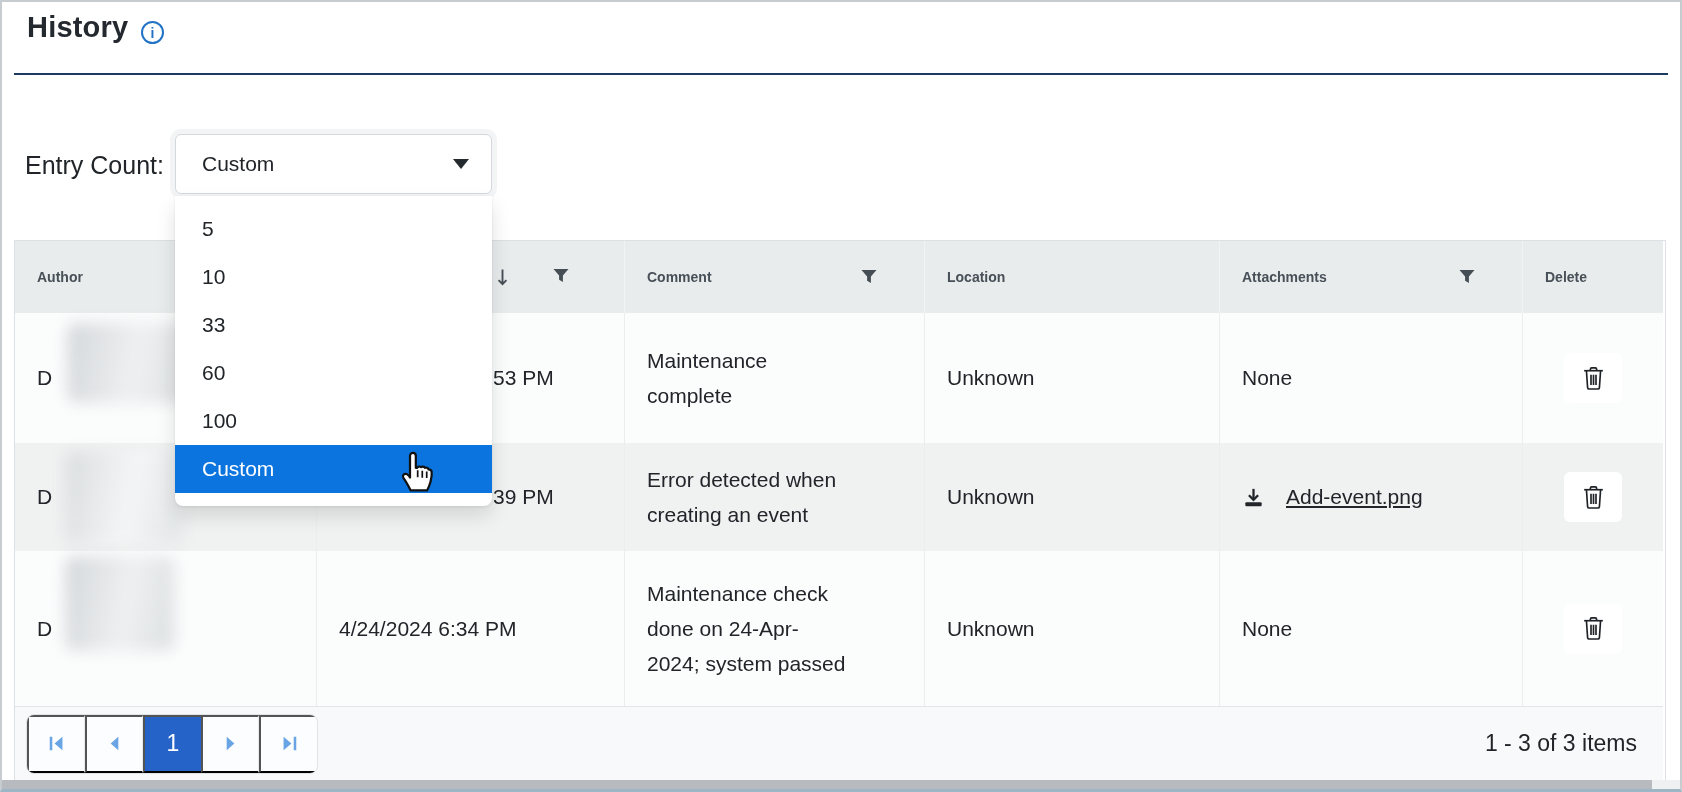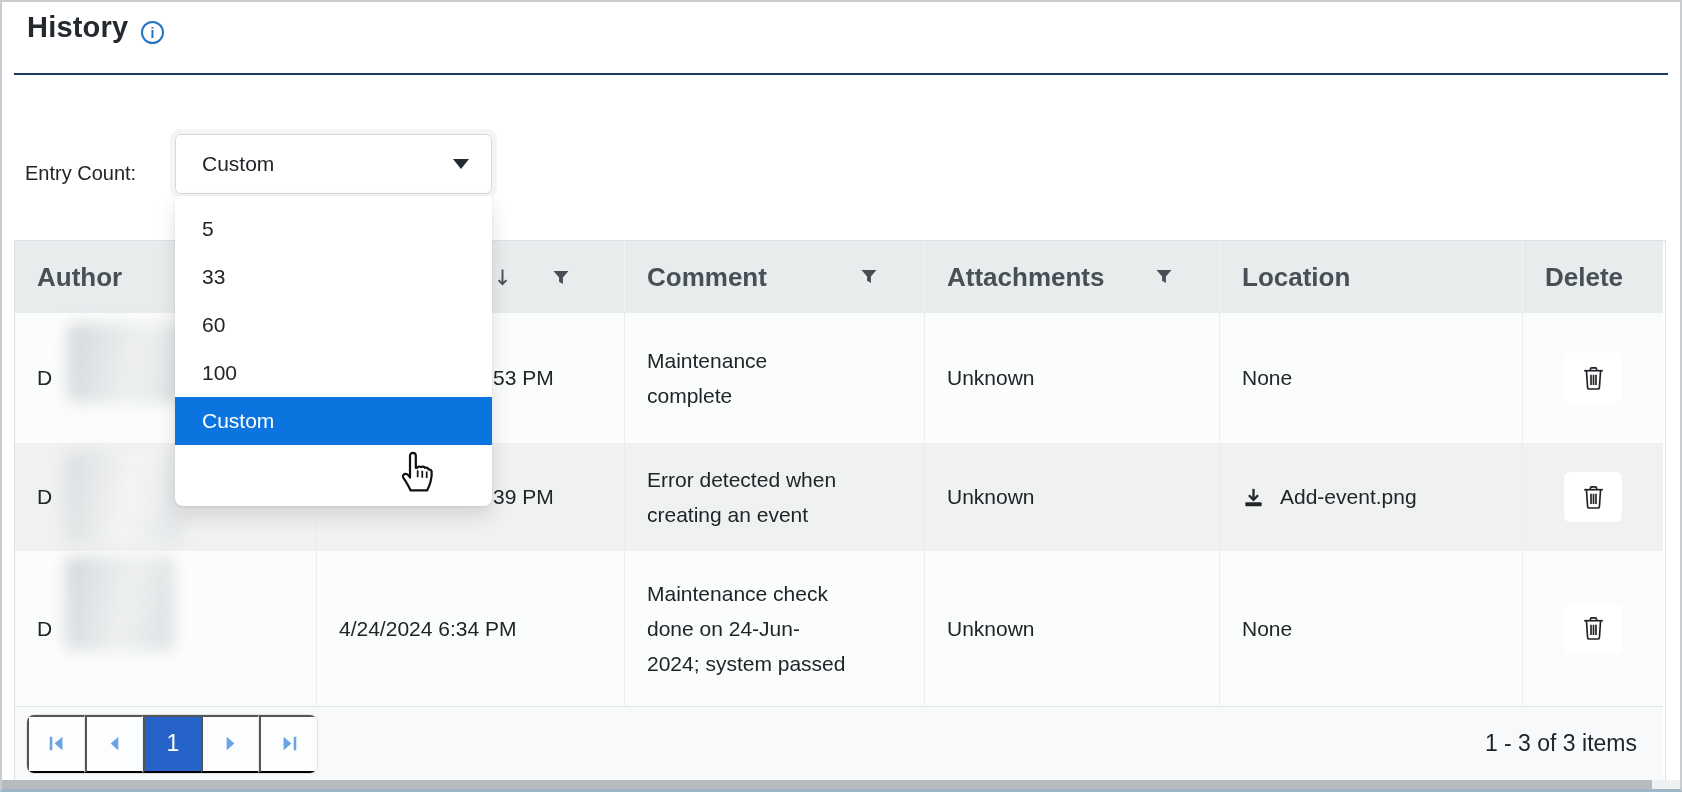--- a/index.html
+++ b/index.html
@@ -14,21 +14,21 @@
   .info-icon{
     position:absolute; left:141px; top:21px; width:23px; height:23px; box-sizing:border-box;
     border:2px solid #2273c6; border-radius:50%; color:#2273c6;
     display:flex; align-items:center; justify-content:center;
     font-size:14px; font-weight:700; cursor:pointer;
   }
   .info-icon::after{content:"i";}
   .rule{position:absolute; left:14px; right:14px; top:73px; border-top:2px solid #1d3a5f;}
 
   
-  .entry-label{position:absolute; left:25px; top:162px; font-size:20px; color:#212529;}
+  .entry-label{position:absolute; left:25px; top:151px; font-size:25px; color:#212529;}
   .select{
     position:absolute; left:175px; top:134px; width:317px; height:60px; box-sizing:border-box;
     background:#fff; border:1px solid #d5d9dd; border-radius:6px;
     box-shadow:0 0 0 5px rgba(140,150,160,.10);
     display:flex; align-items:center; padding:0 22px 0 26px;
     font-size:21px; color:#212529; z-index:40; cursor:pointer;
   }
   .caret{margin-left:auto; width:0; height:0; border-left:8px solid transparent; border-right:8px solid transparent; border-top:10px solid #24292e;}
   .dropdown{
     position:absolute; left:175px; top:196px; width:317px; height:310px; box-sizing:border-box;
@@ -43,21 +43,21 @@
   
   .grid{
     position:absolute; left:14px; top:240px; width:1652px; box-sizing:border-box;
     border:1px solid #dde1e5;
     display:grid;
     grid-template-columns:302px 308px 300px 295px 303px 140px;
     grid-template-rows:72px 130px 108px 155px 74px;
     background:#fff;
   }
   .th{
-    background:#e9eced; color:#474f57; font-weight:700; font-size:26px;
+    background:#e9eced; color:#474f57; font-weight:700; font-size:14px;
     display:flex; align-items:center; padding-left:22px; box-sizing:border-box;
     border-right:1px solid #f1f3f4; cursor:pointer;
   }
   .th:nth-child(6){border-right:none;}
   .th .funnel-right{margin-left:auto; margin-right:46px; display:flex;}
   .th-date{padding-left:178px;}
   .th-date .sort-icon{display:flex; margin-right:42px;}
   .td{
     display:flex; align-items:center; padding:0 18px 0 22px; box-sizing:border-box;
     border-right:1px solid #ebedef; font-size:21px; color:#212529; position:relative;
@@ -68,21 +68,21 @@
   .comment-text{display:block; width:200px; line-height:35px;}
   .date-partial{padding-left:176px;}
   .author-d{z-index:2;}
   .blur-blob{
     position:absolute; border-radius:10px; filter:blur(7px);
     background:linear-gradient(100deg,#d7dadd 5%,#eef0f1 55%,#dfe2e4 95%);
   }
   .blob-r1{left:52px; top:10px; width:122px; height:80px;}
   .blob-r2{left:50px; top:8px;  width:118px; height:92px; background:linear-gradient(100deg,#dcdfe1 5%,#f4f5f6 55%,#e3e6e8 95%);}
   .blob-r3{left:50px; top:5px;  width:110px; height:95px;}
-  .attach-link{display:flex; align-items:center; gap:15px; cursor:pointer;}
+  .attach-link{display:flex; align-items:center; gap:21px; cursor:pointer;text-decoration:underline;}
   .delete-cell{justify-content:center; padding:0;}
   .delete-btn{width:58px; height:50px; background:#fff; border:none; border-radius:6px; display:flex; align-items:center; justify-content:center; cursor:pointer;}
 
   
   .pager{
     grid-column:1 / -1; display:flex; align-items:center;
     background:#f8f9fa; border-top:1px solid #e3e6e9; padding-left:11px; box-sizing:border-box;
   }
   .pg-group{display:flex; height:58px; border:1px solid #e0e4e7; border-radius:8px; overflow:hidden; background:#fcfdfe;}
   .pg-btn{width:58px; display:flex; align-items:center; justify-content:center; border-right:1px solid #e7eaec; background:transparent; cursor:pointer; padding:0;}
@@ -106,20 +106,21 @@
 
   <label class="entry-label">Entry Count:</label>
 
   <div class="select">
     <span>Custom</span>
     <span class="caret"></span>
   </div>
 
   <div class="dropdown">
     <div class="option">5</div>
+    <div class="option">10</div>
     <div class="option">33</div>
     <div class="option">60</div>
     <div class="option">100</div>
     <div class="option selected">Custom</div>
   </div>
 
   <svg class="cursor-hand" width="42" height="46" viewBox="0 0 24 27">
     <path d="M8.3 25.5c-1.2-2.4-3-5.6-4.3-7.4-.9-1.3.5-2.8 1.9-2.2.7.3 1.4 1 2 2V5.2c0-.9.7-1.7 1.7-1.7s1.7.8 1.7 1.7v7h.8c.3-.8 1.5-1 2.3-.4.6-.5 1.8-.3 2.2.4.8-.4 2 .1 2.2 1 .7-.1 1.7.4 1.8 1.3.2 1.7-.2 4.3-.7 6.1-.4 1.6-1.2 3.4-2 4.9z" fill="#ffffff" stroke="#111111" stroke-width="1.3" stroke-linejoin="round"></path>
     <path d="M12.4 13.6v4.2M15.1 13.9v4.1M17.7 14.4v3.8" stroke="#111111" stroke-width="1" fill="none"></path>
   </svg>
@@ -144,29 +145,29 @@
     </div>
     <div class="th">
       <span>Comment</span>
       <span class="funnel-right">
         <svg width="18" height="16" viewBox="0 0 18 16">
             <path d="M1.5 1h15l-5.6 6.6v6.3l-3.8-2.2V7.6z" fill="#454d55"></path>
           </svg>
       </span>
     </div>
     <div class="th">
+      <span>Location</span>
+    </div>
+    <div class="th">
       <span>Attachments</span>
       <span class="funnel-right">
         <svg width="18" height="16" viewBox="0 0 18 16">
             <path d="M1.5 1h15l-5.6 6.6v6.3l-3.8-2.2V7.6z" fill="#454d55"></path>
           </svg>
       </span>
-    </div>
-    <div class="th">
-      <span>Location</span>
     </div>
     <div class="th">
       <span>Delete</span>
     </div>
 
     <div class="td r-odd">
       <span class="author-d">D</span>
       <span class="blur-blob blob-r1"></span>
     </div>
     <div class="td r-odd date-partial">
@@ -227,21 +228,21 @@
     </div>
 
     <div class="td r-odd">
       <span class="author-d">D</span>
       <span class="blur-blob blob-r3"></span>
     </div>
     <div class="td r-odd">
       <span>4/24/2024 6:34 PM</span>
     </div>
     <div class="td r-odd">
-      <span class="comment-text">Maintenance check done on 24-Jun-2024; system passed</span>
+      <span class="comment-text">Maintenance check done on 24-Apr-2024; system passed</span>
     </div>
     <div class="td r-odd">
       <span>Unknown</span>
     </div>
     <div class="td r-odd">
       <span>None</span>
     </div>
     <div class="td r-odd delete-cell">
       <button class="delete-btn">
         <svg width="25" height="27" viewBox="0 0 24 26" fill="none" stroke="#1e2226" stroke-width="1.6">

